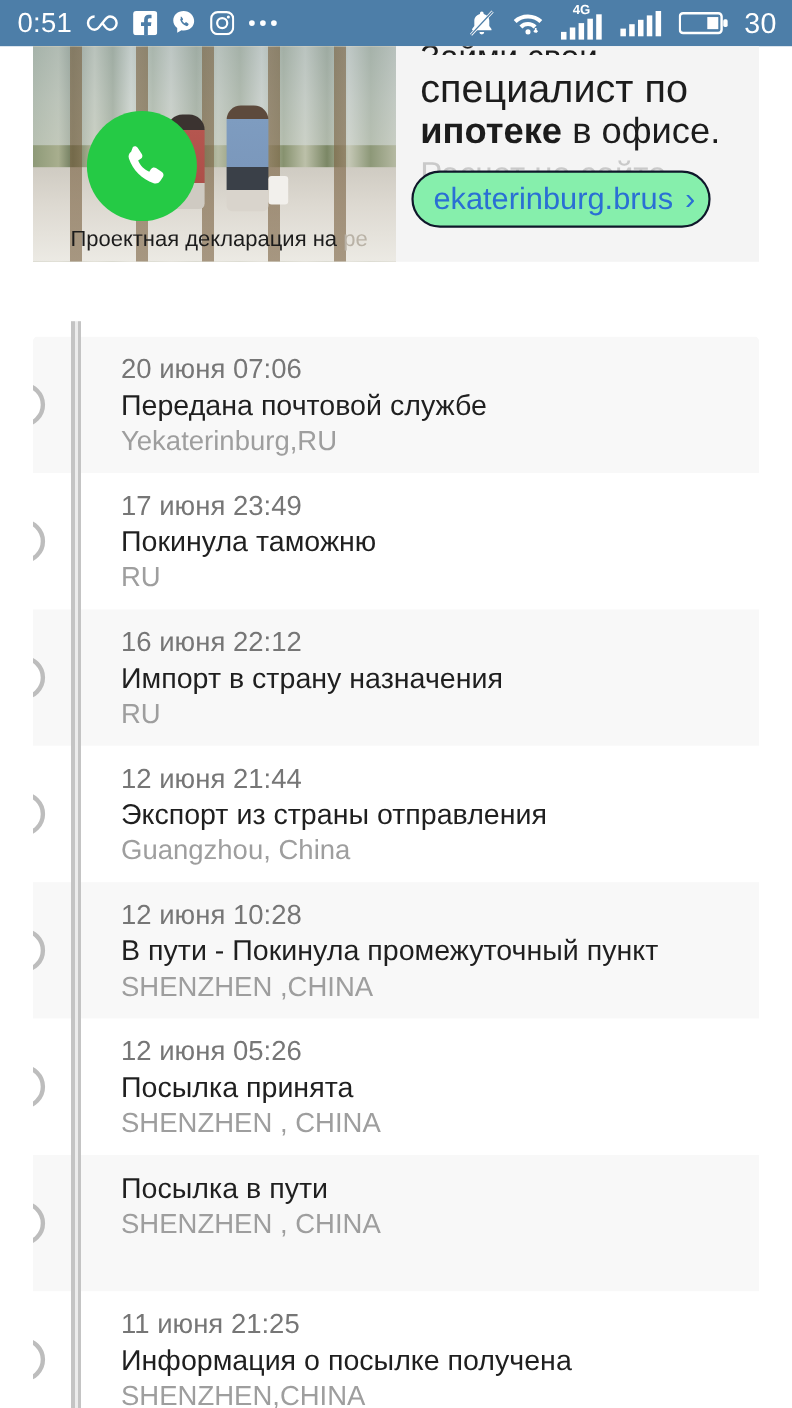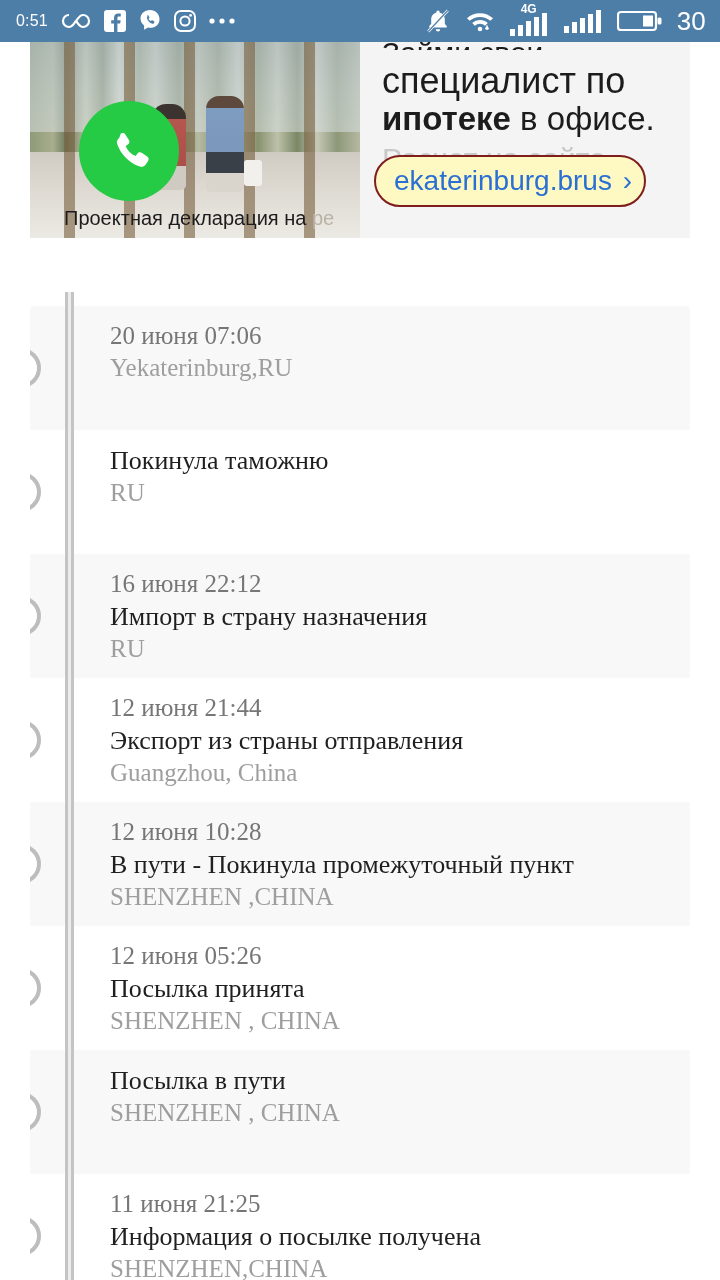--- a/index.html
+++ b/index.html
@@ -13,21 +13,21 @@
   
   .statusbar{
     position:absolute; top:0; left:0;
     width:720px; height:42px;
     background:#4d7ea8;
     display:flex; align-items:center;
     color:#ffffff;
   }
   .sb-left{ display:flex; align-items:center; padding-left:16px; gap:13px; }
   .sb-right{ margin-left:auto; display:flex; align-items:center; gap:14px; padding-right:14px; }
-  .sb-clock{ font-size:16px; letter-spacing:0.2px; line-height:1; }
+  .sb-clock{ font-size:25px; letter-spacing:0.2px; line-height:1; }
   .sb-ico{ display:block; }
 
   
   .ad{
     position:absolute; left:30px; top:42px;
     width:660px; height:196px;
     background:#f4f4f4;
     display:flex;
     overflow:hidden;
   }
@@ -114,22 +114,22 @@
     font-size:33px; color:#1c1c1c; white-space:nowrap;
   }
   .ad-line2 b{ font-weight:bold; }
   .ad-line3{
     position:absolute; left:22px; top:100px;
     font-size:30px; color:#c9c9c9; white-space:nowrap;
   }
   .ad-link{
     position:absolute; left:14px; top:113px;
     width:272px; height:52px;
-    border:2px solid #7f1d1d; border-radius:26px;
-    background:#fef9c3;
+    border:2px solid #0f172a; border-radius:26px;
+    background:#86efac;
     display:flex; align-items:center;
     padding:0 12px 0 18px;
     overflow:hidden;
   }
   .ad-link-text{
     font-size:28px; color:#2a6fd4;
     white-space:nowrap; overflow:hidden;
     flex:1;
   }
   .ad-link-chev{ color:#2a6fd4; font-size:28px; margin-left:4px; }
@@ -151,21 +151,20 @@
         #ececec 5px, #ececec 8px,
         #c4c4c4 8px, #c4c4c4 11px,
         transparent 11px);
     z-index:1;
   }
   .tl-row{
     position:relative;
     height:124px;
     padding:14px 16px 0 80px;
     background:#ffffff;
-    font-family:Liberation Serif, serif;
   }
   .tl-row.alt{ background:#f8f8f8; }
   .tl-dot{
     position:absolute; left:-29px; top:42px;
     width:40px; height:40px; border-radius:50%;
     background:#ffffff;
     border:4px solid #bdbdbd;
     display:flex; align-items:center; justify-content:center;
     z-index:3;
   }
@@ -292,25 +291,27 @@
   </div>
 </div>
 
 <div class="tl-rail"></div>
 
 <div class="tl-card">
 
   <div class="tl-row alt">
     <div class="tl-dot"></div>
     <div class="tl-date">20 июня 07:06</div>
+    <div class="tl-status">Передана почтовой службе</div>
     <div class="tl-loc">Yekaterinburg,RU</div>
   </div>
 
   <div class="tl-row">
     <div class="tl-dot"></div>
+    <div class="tl-date">17 июня 23:49</div>
     <div class="tl-status">Покинула таможню</div>
     <div class="tl-loc">RU</div>
   </div>
 
   <div class="tl-row alt">
     <div class="tl-dot"></div>
     <div class="tl-date">16 июня 22:12</div>
     <div class="tl-status">Импорт в страну назначения</div>
     <div class="tl-loc">RU</div>
   </div>

